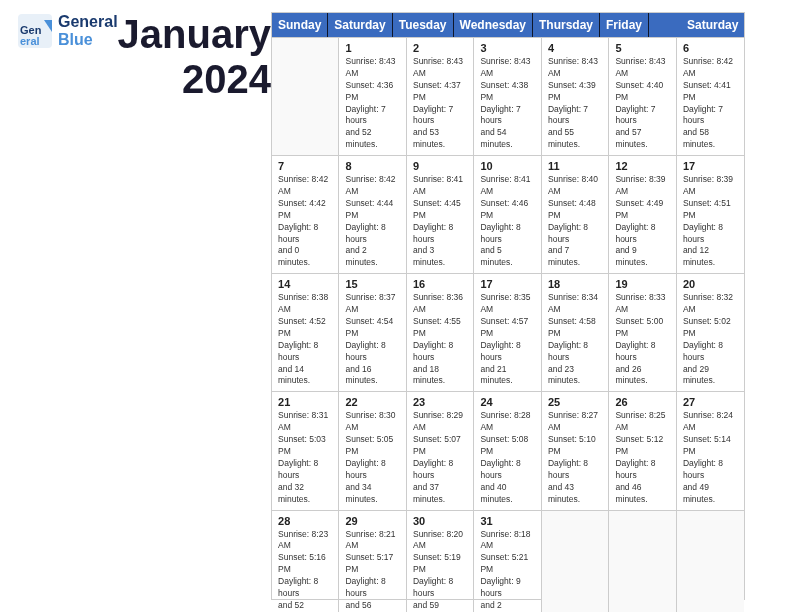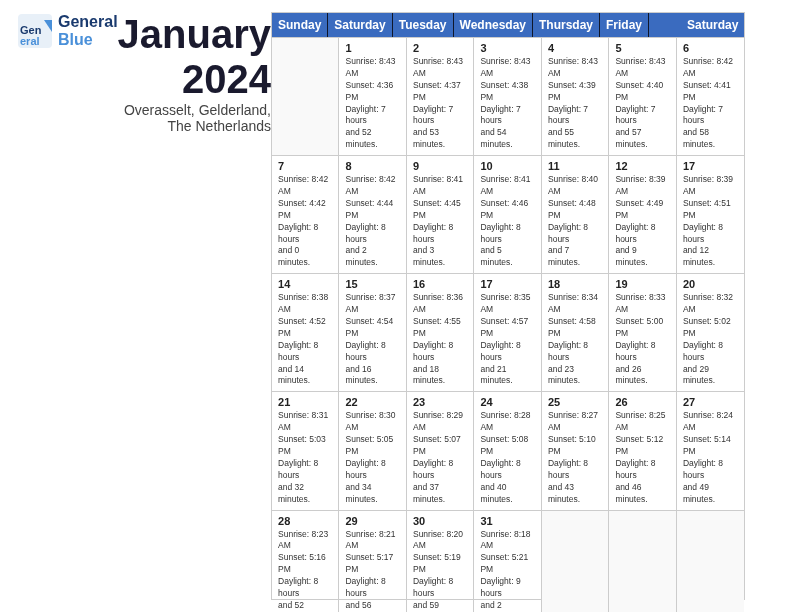--- a/index.html
+++ b/index.html
@@ -108,21 +108,20 @@
           <polygon points="28,8 36,8 36,20" fill="#4a90d9"></polygon>
         </svg>
         <div style="display:flex;flex-direction:column;line-height:1.1;">
           <span style="font-size:16px;font-weight:bold;color:#1a3a6e;text-align:center;">General</span>
           <span style="font-size:16px;font-weight:bold;color:#4a90d9;">Blue</span>
         </div>
       </div>
     </div>
     <div class="title-block">
       <div class="month-title">January 2024</div>
-      <div class="subtitle">Overasselt, Gelderland, The Netherlands</div>
     </div>
   </div>
 
   <div class="calendar">
     <div class="cal-header" id="cal-header">
         <div class="cal-header-cell">Sunday</div>
         <div class="cal-header-cell">Saturday</div>
         <div class="cal-header-cell">Tuesday</div>
         <div class="cal-header-cell">Wednesday</div>
         <div class="cal-header-cell">Thursday</div>

